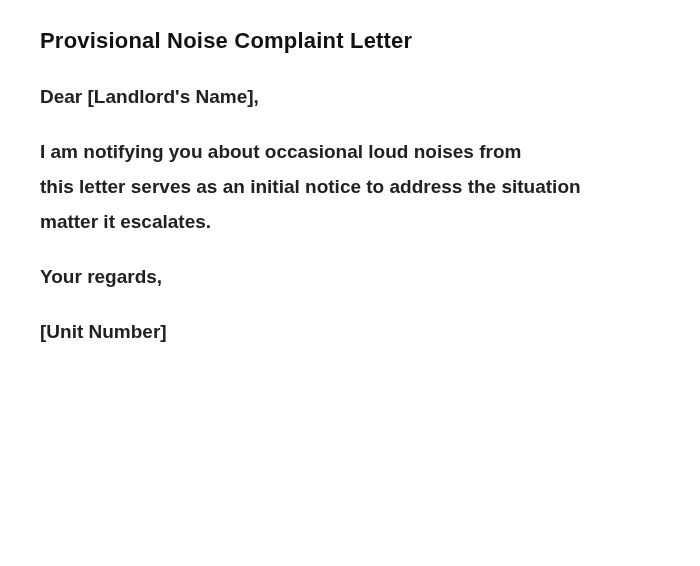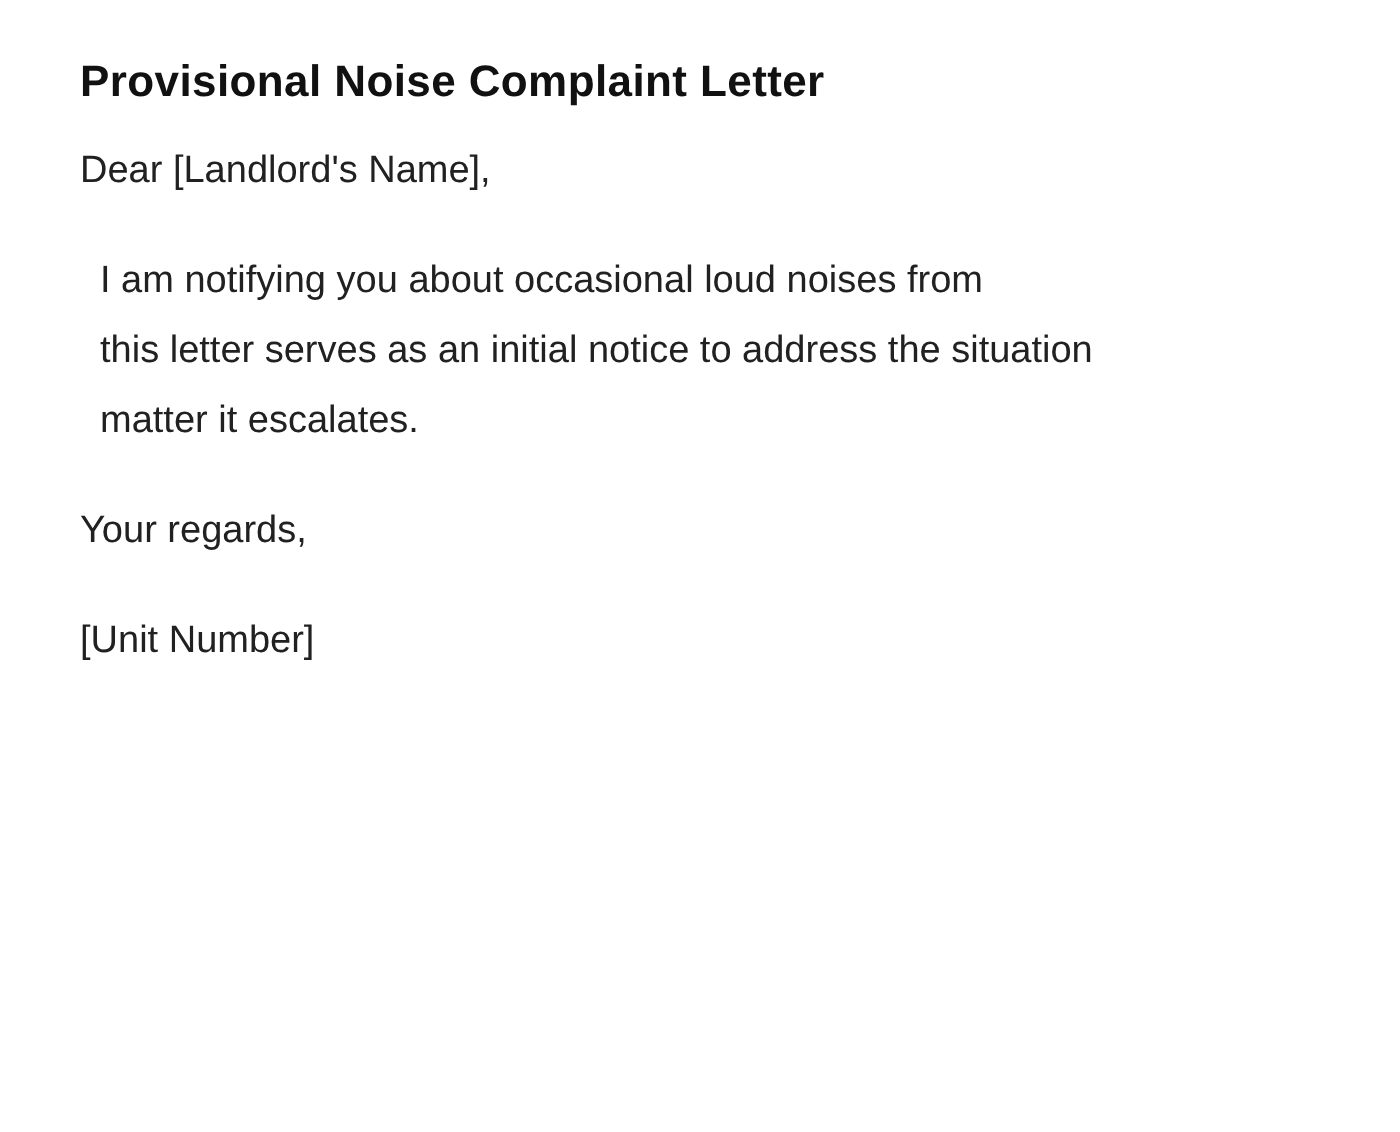--- a/index.html
+++ b/index.html
@@ -15,34 +15,33 @@
     -webkit-font-smoothing: antialiased;
   }
   .doc {
     padding: 27px 48px 0 40px;
   }
   .doc-title {
     font-size: 22px;
     line-height: 28px;
     font-weight: 700;
     color: #111111;
-    margin: 0 0 13px 0;
+    margin: 0 0 24px 0;
     letter-spacing: 0.2px;
   }
   .para {
     font-size: 19px;
     line-height: 35px;
-    font-weight: 400;
+    font-weight: 700;
     color: #212121;
     margin: 0 0 20px 0;
   }
   .para .line {
     display: block;
     white-space: nowrap;
-    margin-left: 10px;
   }
 </style>
 </head>
 <body>
 
 <main class="doc">
 
   <h1 class="doc-title">Provisional Noise Complaint Letter</h1>
 
   <p class="para">Dear [Landlord's Name],</p>

